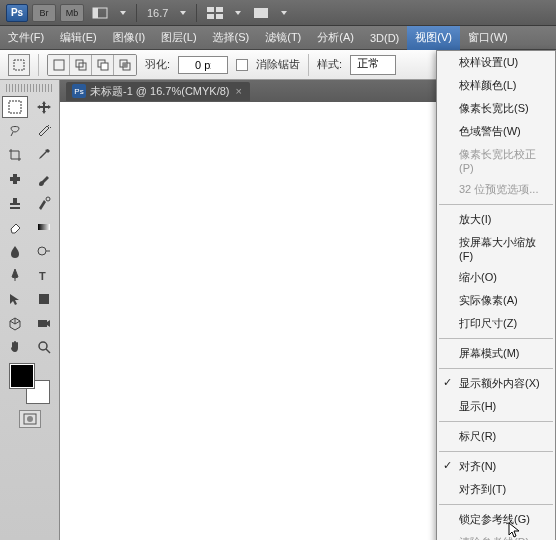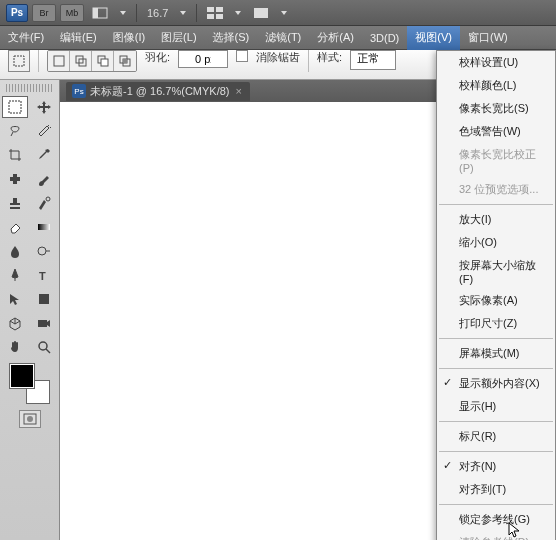--- a/index.html
+++ b/index.html
@@ -6,21 +6,21 @@
 body{width:556px;height:540px;background:#a8a8a8;overflow:hidden;position:relative}
 .topbar{height:26px;background:linear-gradient(#6f6f6f,#5a5a5a);display:flex;align-items:center;padding:0 6px;gap:4px;border-bottom:1px solid #3a3a3a}
 .ps-logo{width:22px;height:18px;background:linear-gradient(#4a7ab8,#2a5a98);border:1px solid #1a3a68;border-radius:2px;display:flex;align-items:center;justify-content:center;color:#fff;font-size:10px;font-weight:bold}
 .tb-btn{width:24px;height:18px;background:#888;border:1px solid #555;border-radius:2px;display:flex;align-items:center;justify-content:center;color:#222;font-size:9px;font-weight:normal}
 .tb-drop{display:flex;align-items:center;gap:12px;color:#ddd;padding:0 4px}
 .tb-sep{width:1px;height:18px;background:#444;margin:0 2px}
 .arrow-dn{width:0;height:0;border-left:3px solid transparent;border-right:3px solid transparent;border-top:4px solid #ddd}
 .menubar{height:24px;background:linear-gradient(#7a7a7a,#6a6a6a);display:flex;align-items:center;border-bottom:1px solid #444}
 .menu-item{padding:12px 8px;height:100%;display:flex;align-items:center;color:#eee;cursor:default}
 .menu-item.active{background:linear-gradient(#5a8ac8,#3a6aa8);color:#fff}
-.optbar{height:30px;background:linear-gradient(#fdfdfd,#e8e8e8);border-bottom:1px solid #999;display:flex;align-items:flex-start;padding:0 8px;gap:8px}
+.optbar{height:30px;background:linear-gradient(#fdfdfd,#e8e8e8);border-bottom:1px solid #999;display:flex;align-items:center;padding:0 8px;gap:8px}
 .opt-tool{width:22px;height:22px;border:1px solid #888;background:#f0f0f0;display:flex;align-items:center;justify-content:center}
 .opt-group{display:flex;border:1px solid #888;border-radius:2px;overflow:hidden}
 .opt-group .gb{width:22px;height:20px;background:#f0f0f0;border-right:1px solid #aaa;display:flex;align-items:center;justify-content:center}
 .opt-group .gb:last-child{border-right:none}
 .opt-label{color:#333}
 .opt-input{width:50px;height:18px;border:1px solid #888;background:#fff;padding:0 16px;text-align:center}
 .opt-check{width:12px;height:12px;border:1px solid #888;background:#fff;vertical-align:middle}
 .opt-select{height:20px;border:1px solid #888;background:#fff;padding:0 16px 16px 6px;position:relative}
 .opt-sep{width:1px;height:22px;background:#bbb}
 .workspace{display:flex;height:calc(100% - 80px)}
@@ -291,22 +291,22 @@
 
 <div class="dropdown">
   <div class="dd-item">校样设置(U)</div>
   <div class="dd-item">校样颜色(L)</div>
   <div class="dd-item">像素长宽比(S)</div>
   <div class="dd-item">色域警告(W)</div>
   <div class="dd-item disabled">像素长宽比校正(P)</div>
   <div class="dd-item disabled">32 位预览选项...</div>
   <div class="dd-sep"></div>
   <div class="dd-item">放大(I)</div>
+  <div class="dd-item">按屏幕大小缩放(F)</div>
   <div class="dd-item">缩小(O)</div>
-  <div class="dd-item">按屏幕大小缩放(F)</div>
   <div class="dd-item">实际像素(A)</div>
   <div class="dd-item">打印尺寸(Z)</div>
   <div class="dd-sep"></div>
   <div class="dd-item">屏幕模式(M)</div>
   <div class="dd-sep"></div>
   <div class="dd-item"><span class="dd-check">✓</span><span>显示额外内容(X)</span></div>
   <div class="dd-item">显示(H)</div>
   <div class="dd-sep"></div>
   <div class="dd-item">标尺(R)</div>
   <div class="dd-sep"></div>

